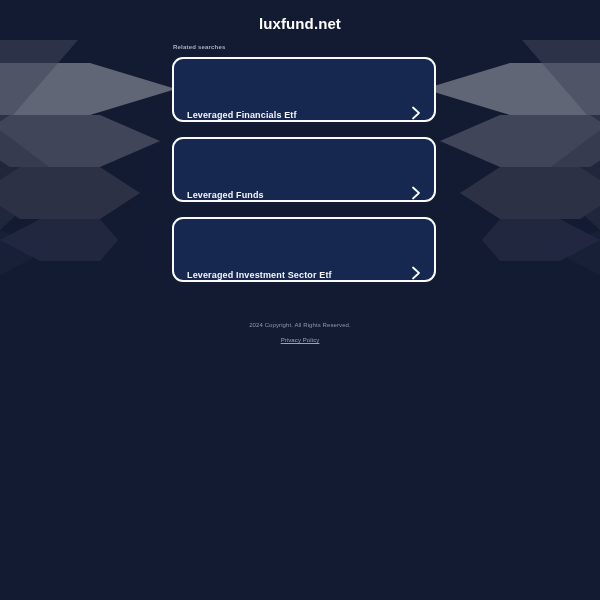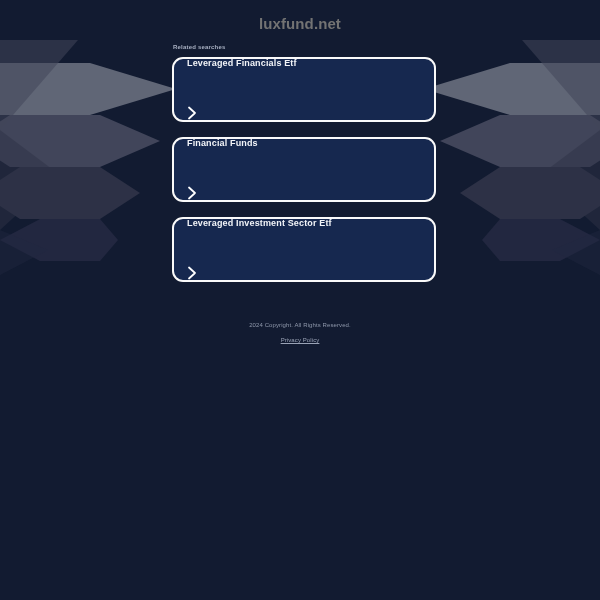--- a/index.html
+++ b/index.html
@@ -35,21 +35,21 @@
   }
 
   .site-title {
     position: absolute;
     top: 15px;
     left: 0;
     width: 600px;
     text-align: center;
     font-size: 15px;
     font-weight: 700;
-    color: #737373;
+    color: #ffffff;
     letter-spacing: 0.1px;
   }
 
   .related-label {
     position: absolute;
     top: 44px;
     left: 173px;
     font-size: 6px;
     font-weight: 700;
     color: #a8b0c2;
@@ -65,25 +65,24 @@
 
   .card {
     position: relative;
     width: 264px;
     height: 65px;
     background: #16284f;
     border: 2px solid #fafafa;
     border-radius: 11px;
     margin-bottom: 15px;
     display: flex;
-    align-items: flex-start;
+    align-items: flex-end;
     justify-content: space-between;
     padding: 0 13px 0 13px;
     cursor: pointer;
-    flex-direction: column;
   }
 
   .card-label {
     font-size: 9px;
     font-weight: 700;
     color: #f2f4f8;
     letter-spacing: 0.15px;
     line-height: 1;
   }
 
@@ -155,21 +154,21 @@
     <div class="card">
       <span class="card-label">Leveraged Financials Etf</span>
       <span class="chevron">
         <svg width="10" height="14" viewBox="0 0 10 14">
           <path d="M2 1.5 L8 7 L2 12.5" fill="none" stroke="#ffffff" stroke-width="1.8" stroke-linecap="round" stroke-linejoin="round"></path>
         </svg>
       </span>
     </div>
 
     <div class="card">
-      <span class="card-label">Financial Funds</span>
+      <span class="card-label">Leveraged Funds</span>
       <span class="chevron">
         <svg width="10" height="14" viewBox="0 0 10 14">
           <path d="M2 1.5 L8 7 L2 12.5" fill="none" stroke="#ffffff" stroke-width="1.8" stroke-linecap="round" stroke-linejoin="round"></path>
         </svg>
       </span>
     </div>
 
     <div class="card">
       <span class="card-label">Leveraged Investment Sector Etf</span>
       <span class="chevron">

